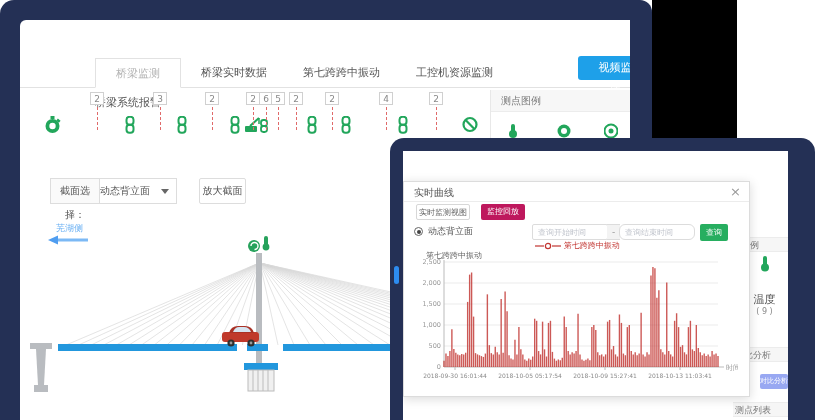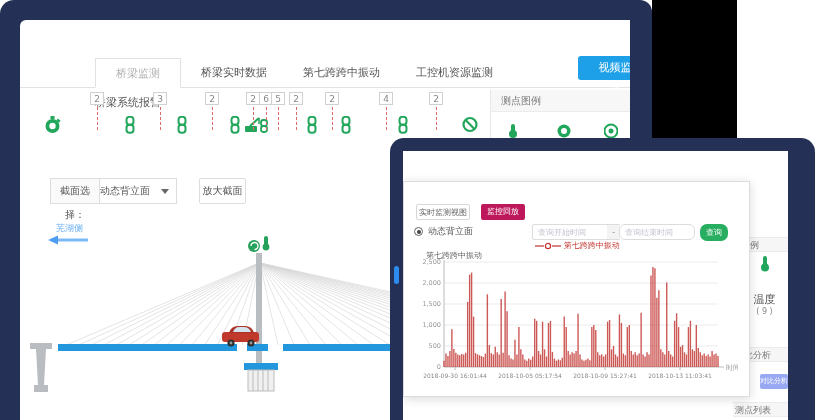--- a/index.html
+++ b/index.html
@@ -88,21 +88,21 @@
   .dlg-input { position:absolute; top:42px; width:76px; height:16px; border:1px solid #dcdcdc;
                border-radius:2px; font-size:8px; color:#555; padding:0 5px;
                font-family:"DejaVu Sans","Liberation Sans",sans-serif; }
   .dlg-input::placeholder { color:#c0c4cc; }
   #dlg-input1 { left:128px; }
   #dlg-sep { position:absolute; left:203px; top:42px; width:13px; height:16px; background:#f3f3f3;
              border-top:1px solid #dcdcdc; border-bottom:1px solid #dcdcdc; color:#999;
              font-size:9px; text-align:center; line-height:15px; }
   #dlg-input2 { left:215px;border-radius:6px; }
   #dlg-query { position:absolute; left:296px; top:42px; width:28px; height:17px; background:#27ae60;
-               color:#fff; font-size:8px; text-align:center; line-height:17px; border-radius:7px; cursor:pointer; }
+               color:#fff; font-size:8px; text-align:center; line-height:17px; border-radius:2px; cursor:pointer; }
   #dlg-legend { position:absolute; left:0; top:58px; width:347px; text-align:center; font-size:8px; color:#c23531; }
   #dlg-legend svg { vertical-align:-2px; }
   #chart-title { position:absolute; left:22px; top:68px; font-size:8px; color:#666; }
   #chart { position:absolute; left:14px; top:77px; }
 </style>
 </head>
 <body>
 
 <div class="abs" id="black-patch"></div>
 
@@ -303,20 +303,24 @@
           <circle cx="7" cy="12.5" r="4" fill="#22a65b"></circle>
       </svg>
       <div class="t1">温度</div>
       <div class="t2">( 9 )</div>
     </div>
     <div class="side-bar" id="side-compare-hd">对比分析</div>
     <div class="abs" id="side-compare-btn">对比分析</div>
     <div class="side-bar" id="side-list-hd">测点列表</div>
 
     <div class="abs" id="dialog">
+      <div id="dlg-header">
+        <span id="dlg-title">实时曲线</span>
+        <span id="dlg-close">×</span>
+      </div>
       <div class="dlg-tab" id="dlg-tab1">实时监测视图</div>
       <div class="dlg-tab" id="dlg-tab2">监控回放</div>
 
       <div id="dlg-radio"></div>
       <div id="dlg-radio-label">动态背立面</div>
       <input class="dlg-input" id="dlg-input1" placeholder="查询开始时间" style="">
       <div id="dlg-sep">-</div>
       <input class="dlg-input" id="dlg-input2" placeholder="查询结束时间" style="">
       <div id="dlg-query">查询</div>
 

